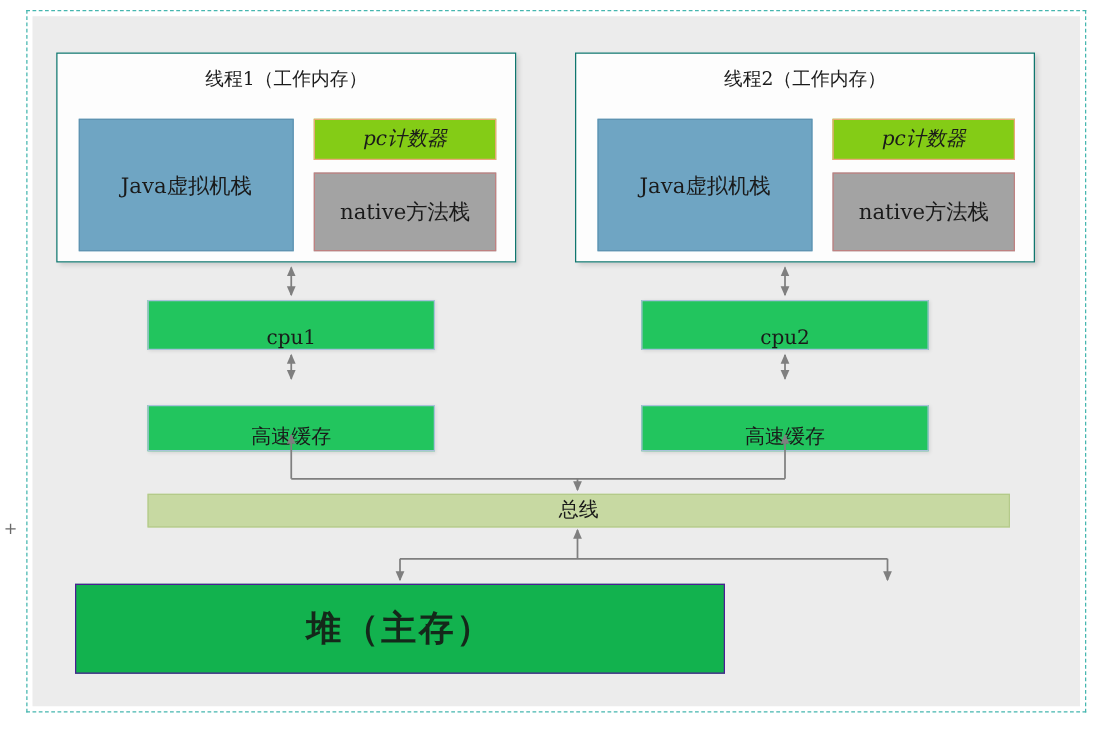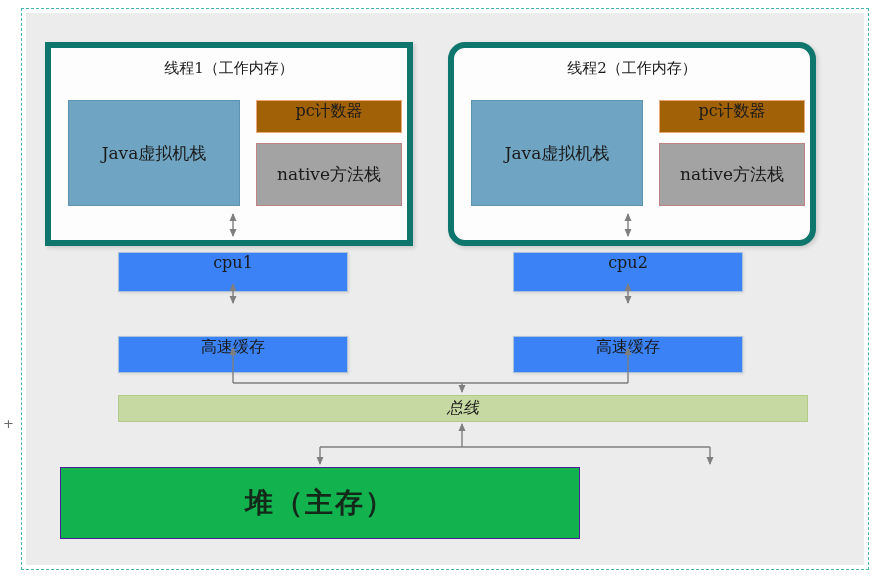--- a/index.html
+++ b/index.html
@@ -15,63 +15,63 @@
   .panel {
     position:absolute; left:26px; top:13px; width:838px; height:552px;
     background:#ececec; z-index:0;
   }
   .anchor-glyph {
     position:absolute; left:3px; top:416px; font-size:13px; color:#6a6a6a;
     font-family:"DejaVu Sans","Liberation Sans",sans-serif; z-index:6;
   }
 
   .thread-box {
-    position:absolute; top:42px; width:368px; height:204px;
-    background:#fdfdfd; border:6px solid #0f766e;
+    position:absolute; top:42px; width:368px; height:168px;
+    background:#fdfdfd; border:1px solid #0f766e;
     box-shadow:2px 2px 4px rgba(0,0,0,0.15); z-index:2;
   }
   .thread-box.t1 { left:45px; }
-  .thread-box.t2 { left:448px;border-radius:17px; }
+  .thread-box.t2 { left:460px; }
   .thread-title {
     position:absolute; top:11px; left:0; width:100%;
     text-align:center; font-size:15px; color:#1a1a1a;
   }
   .jvm-stack {
     position:absolute; left:17px; top:52px; width:172px; height:106px;
     background:#6fa5c3; border:1px solid #5e93b1;
     display:flex; align-items:center; justify-content:center;
     font-size:17px; text-align:center;
   }
   .pc-counter {
     position:absolute; left:205px; top:52px; width:146px; height:33px;
-    background:#a16207; border:1px solid #eaa878;
-    display:flex; align-items:flex-start; justify-content:center; font-size:16px;
+    background:#84cc16; border:1px solid #eaa878;
+    display:flex; align-items:center; justify-content:center; font-size:16px;font-style:italic;
   }
   .native-stack {
     position:absolute; left:205px; top:95px; width:146px; height:63px;
     background:#a3a3a3; border:1px solid #bf8181;
     display:flex; align-items:center; justify-content:center; font-size:17px;
   }
 
   .cpu, .cache {
-    position:absolute; width:230px; background:#3b82f6; border:1px solid #a9c2da;
+    position:absolute; width:230px; background:#22c55e; border:1px solid #a9c2da;
     box-shadow:1px 1px 3px rgba(0,0,0,0.10);
-    display:flex; align-items:flex-start; justify-content:center;
-    font-size:16px; z-index:2;margin-top:12px;
+    display:flex; align-items:flex-end; justify-content:center;
+    font-size:16px; z-index:2;
   }
   .cpu   { top:240px; height:40px; }
   .cache { top:324px; height:37px; }
   .side1 { left:118px; }
   .side2 { left:513px; }
 
   .bus {
     position:absolute; left:118px; top:395px; width:690px; height:27px;
     background:#c7d9a2; border:1px solid #b4ca8a;
     display:flex; align-items:center; justify-content:center;
-    font-size:16px; z-index:2;font-style:italic;
+    font-size:16px; z-index:2;
   }
 
   .heap {
     position:absolute; left:60px; top:467px; width:520px; height:72px;
     background:#12b24e; border:1px solid #4c1d95;
     display:flex; align-items:center; justify-content:center;
     font-size:28px; font-weight:bold; letter-spacing:2px; color:#14281a; z-index:2;
   }
   .method-area {
     position:absolute; left:590px; top:467px; width:240px; height:72px;

